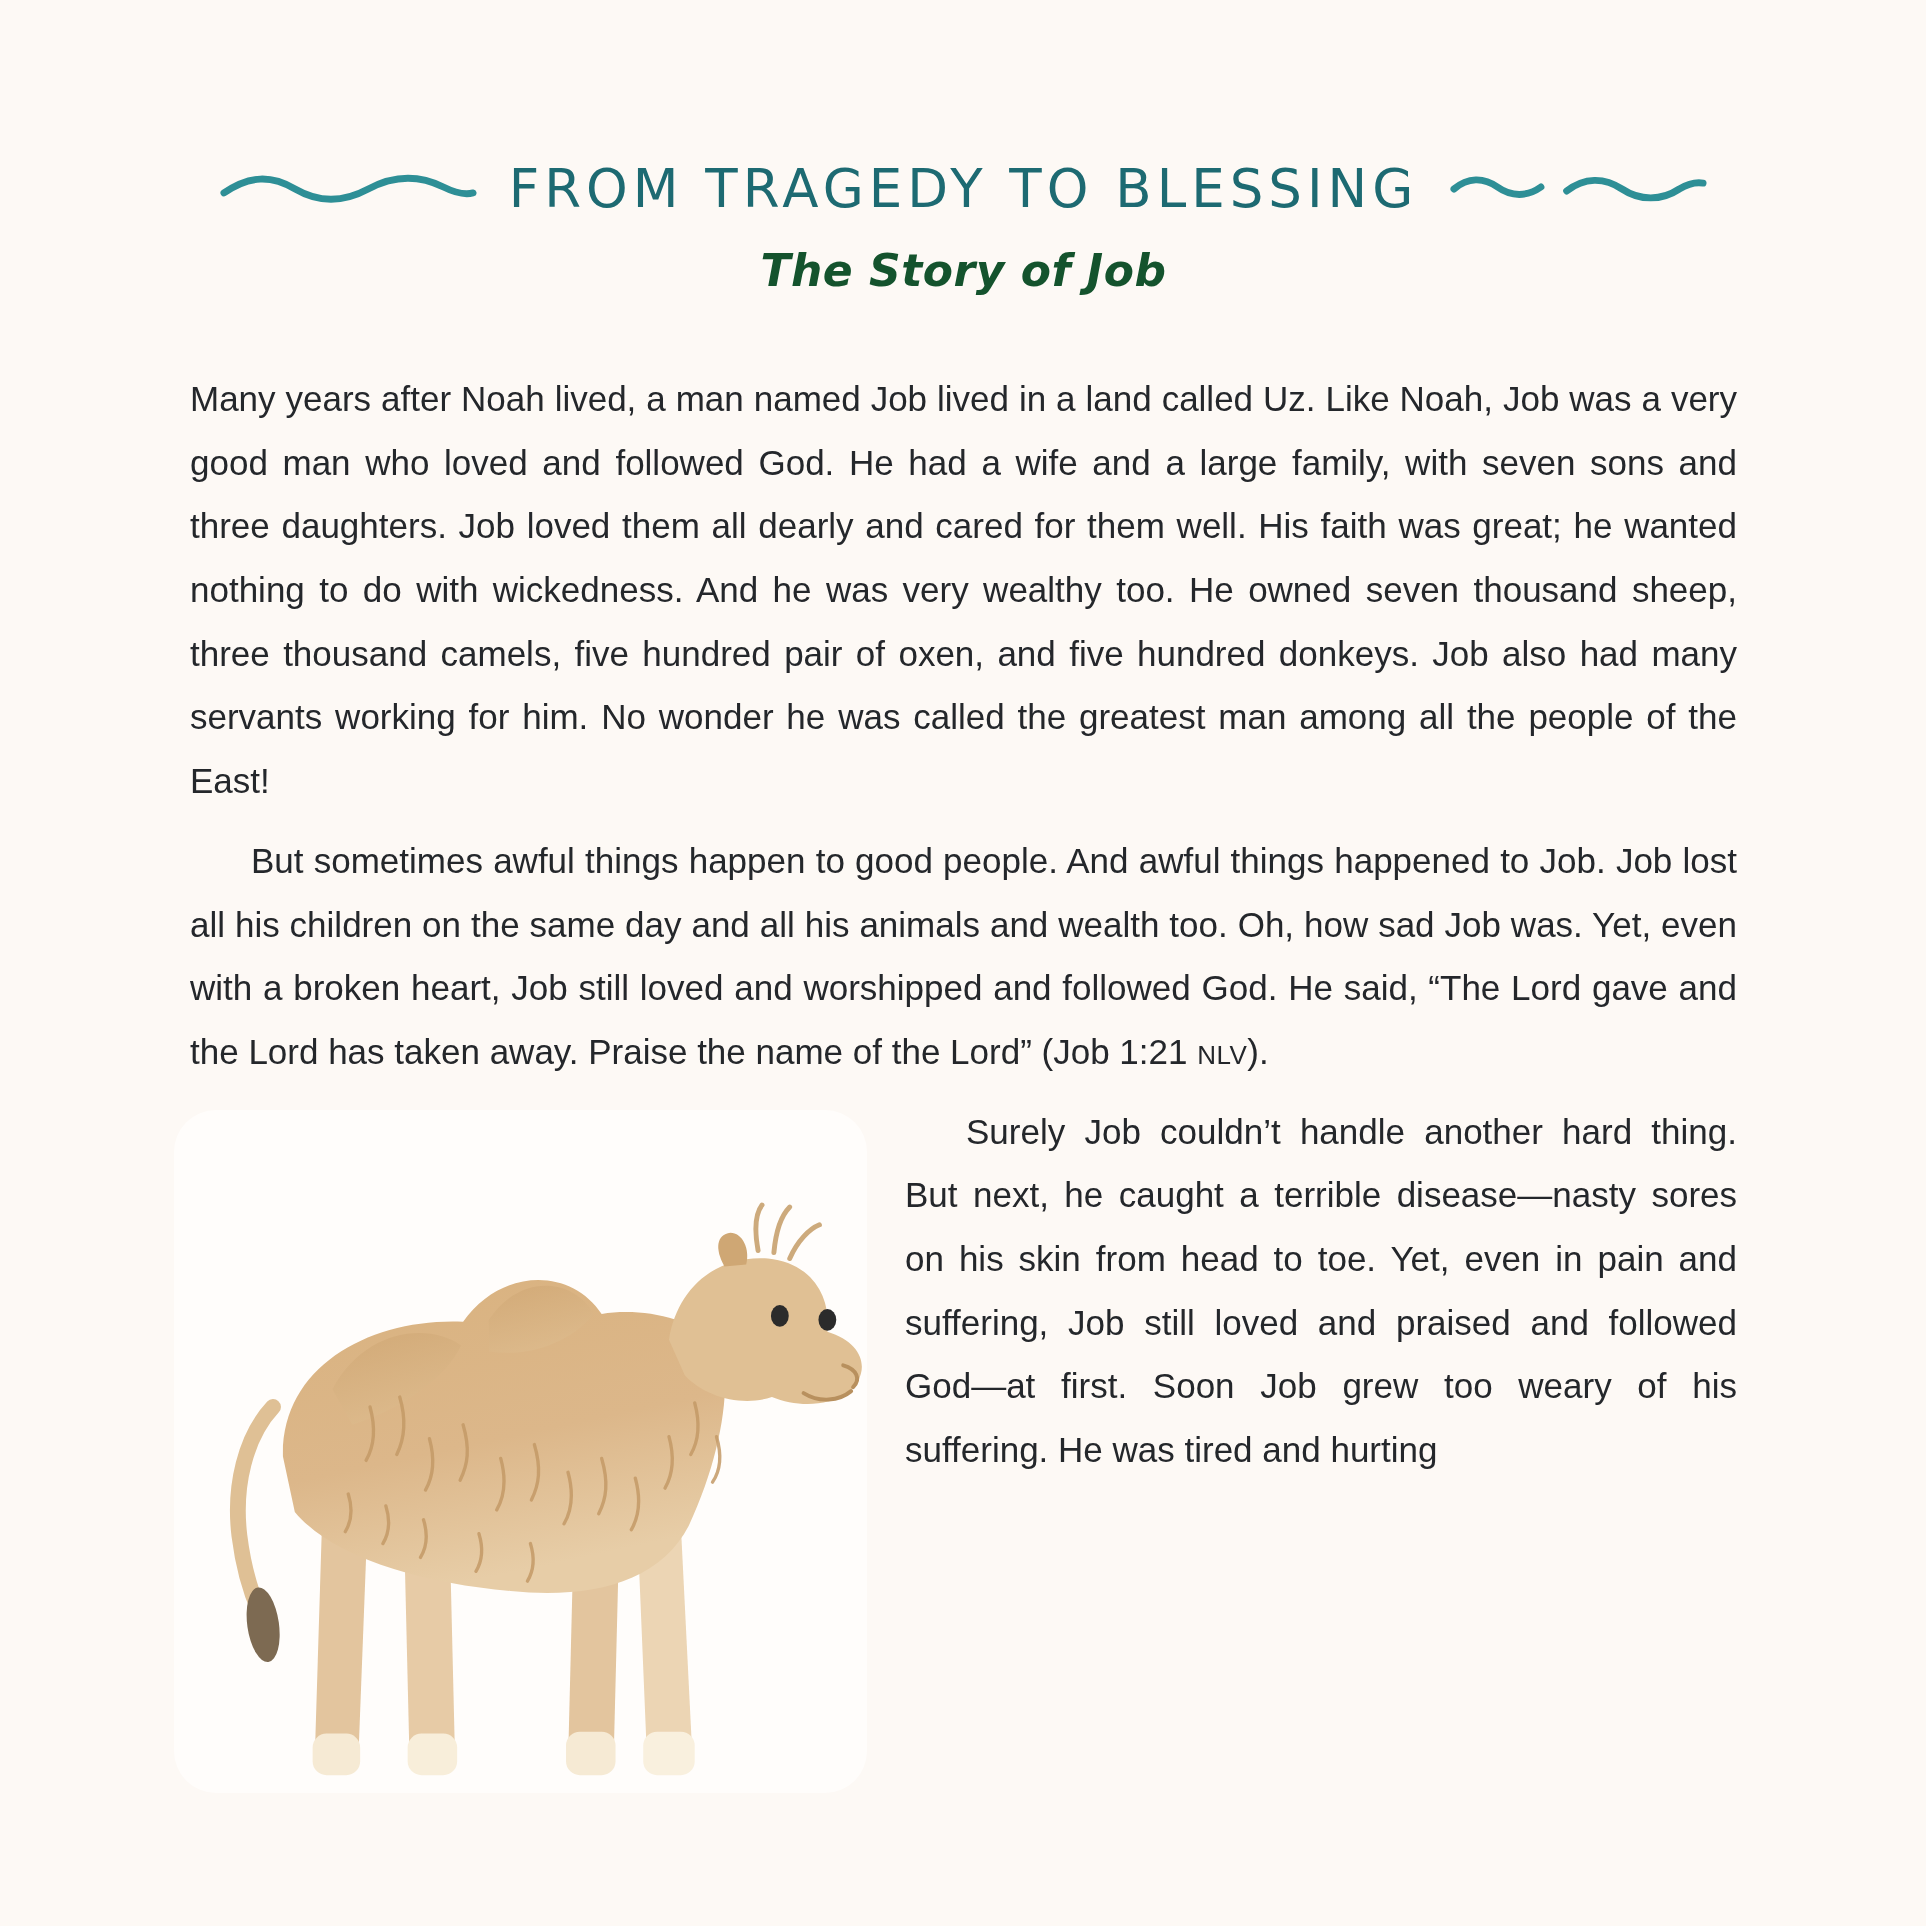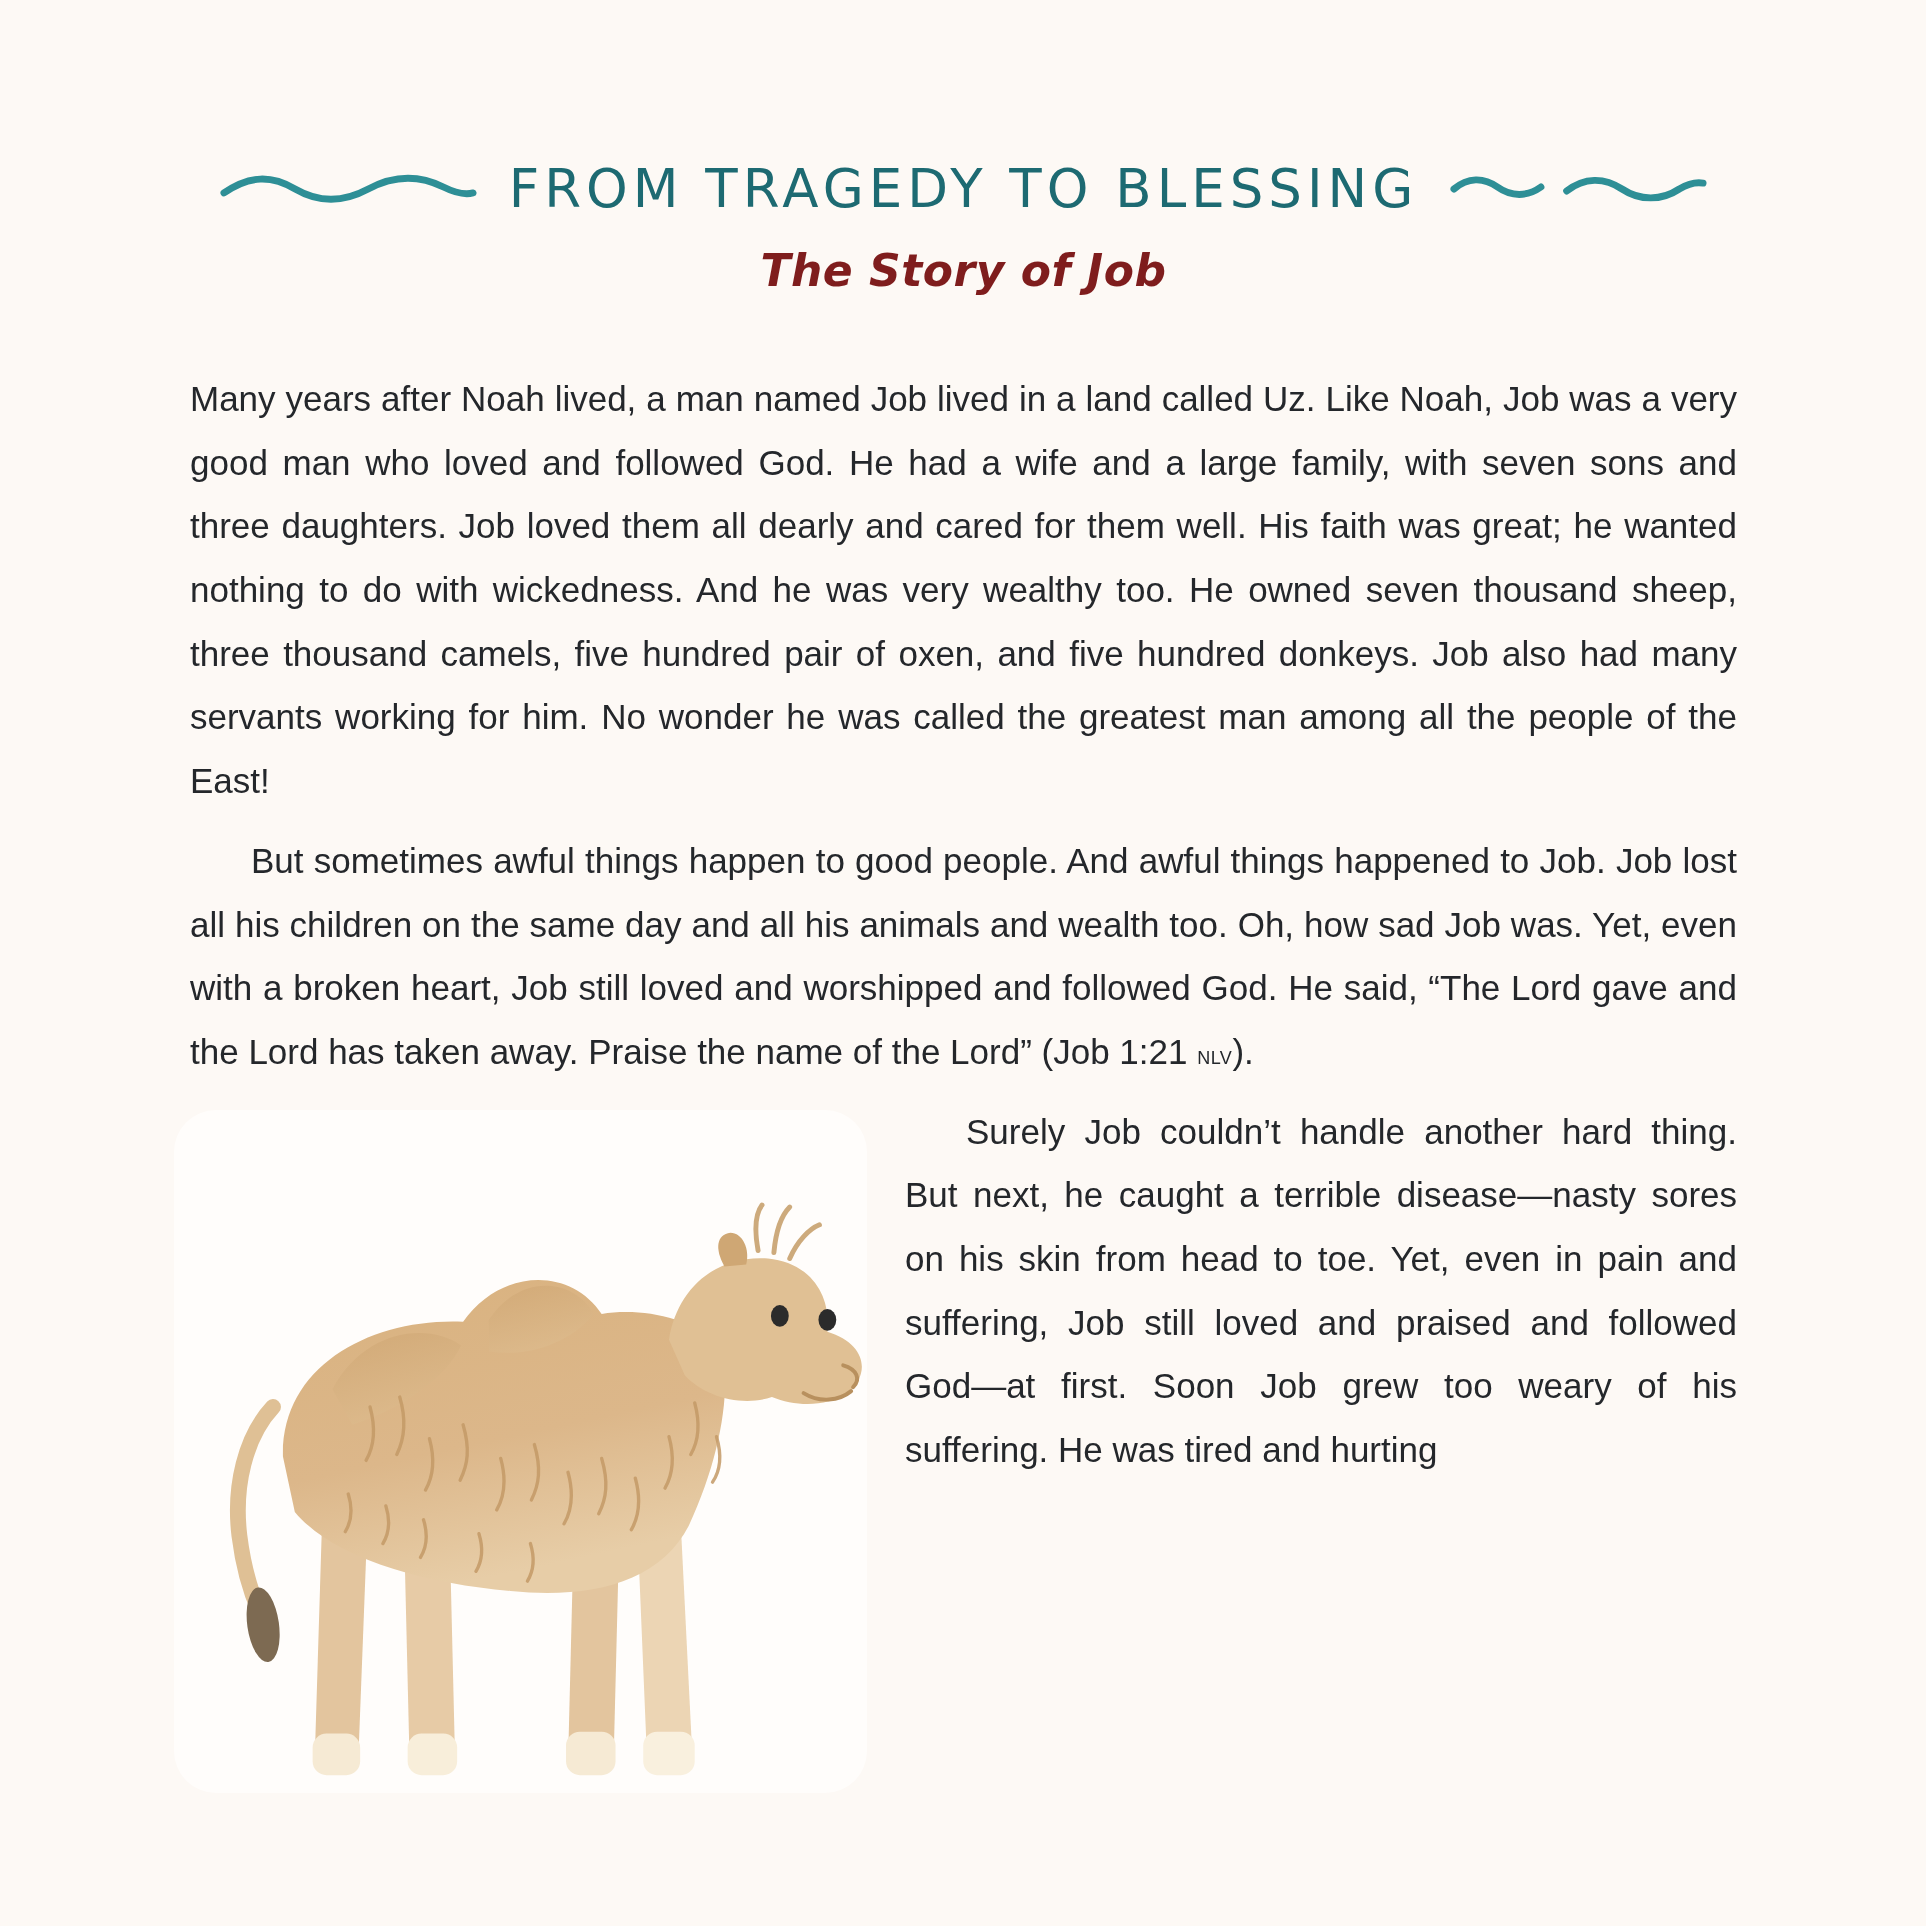--- a/index.html
+++ b/index.html
@@ -41,41 +41,41 @@
     white-space: nowrap;
     font-weight: 400;
   }
   .subtitle {
     text-align: center;
     margin-top: 26px;
     font-family: "DejaVu Sans", sans-serif;
     font-style: italic;
     font-weight: bold;
     font-size: 44px;
-    color: #7f1d1d;
+    color: #14532d;
     letter-spacing: 0.5px;
   }
 
   
   .body-text {
     margin-top: 71px;
     font-size: 35px;
     line-height: 1.82;
     color: #24272b;
     text-align: justify;
     text-justify: inter-word;
   }
   .body-text p {
     margin: 16px;
   }
   .indent {
     text-indent: 61px;
   }
   .nlv {
-    font-size: 18px;
+    font-size: 26px;
     letter-spacing: 0.5px;
   }
 
   
   .illustration {
     float: left;
     width: 693px;
     height: 683px;
     margin: 10px 38px 10px 0;
     shape-outside: margin-box;

